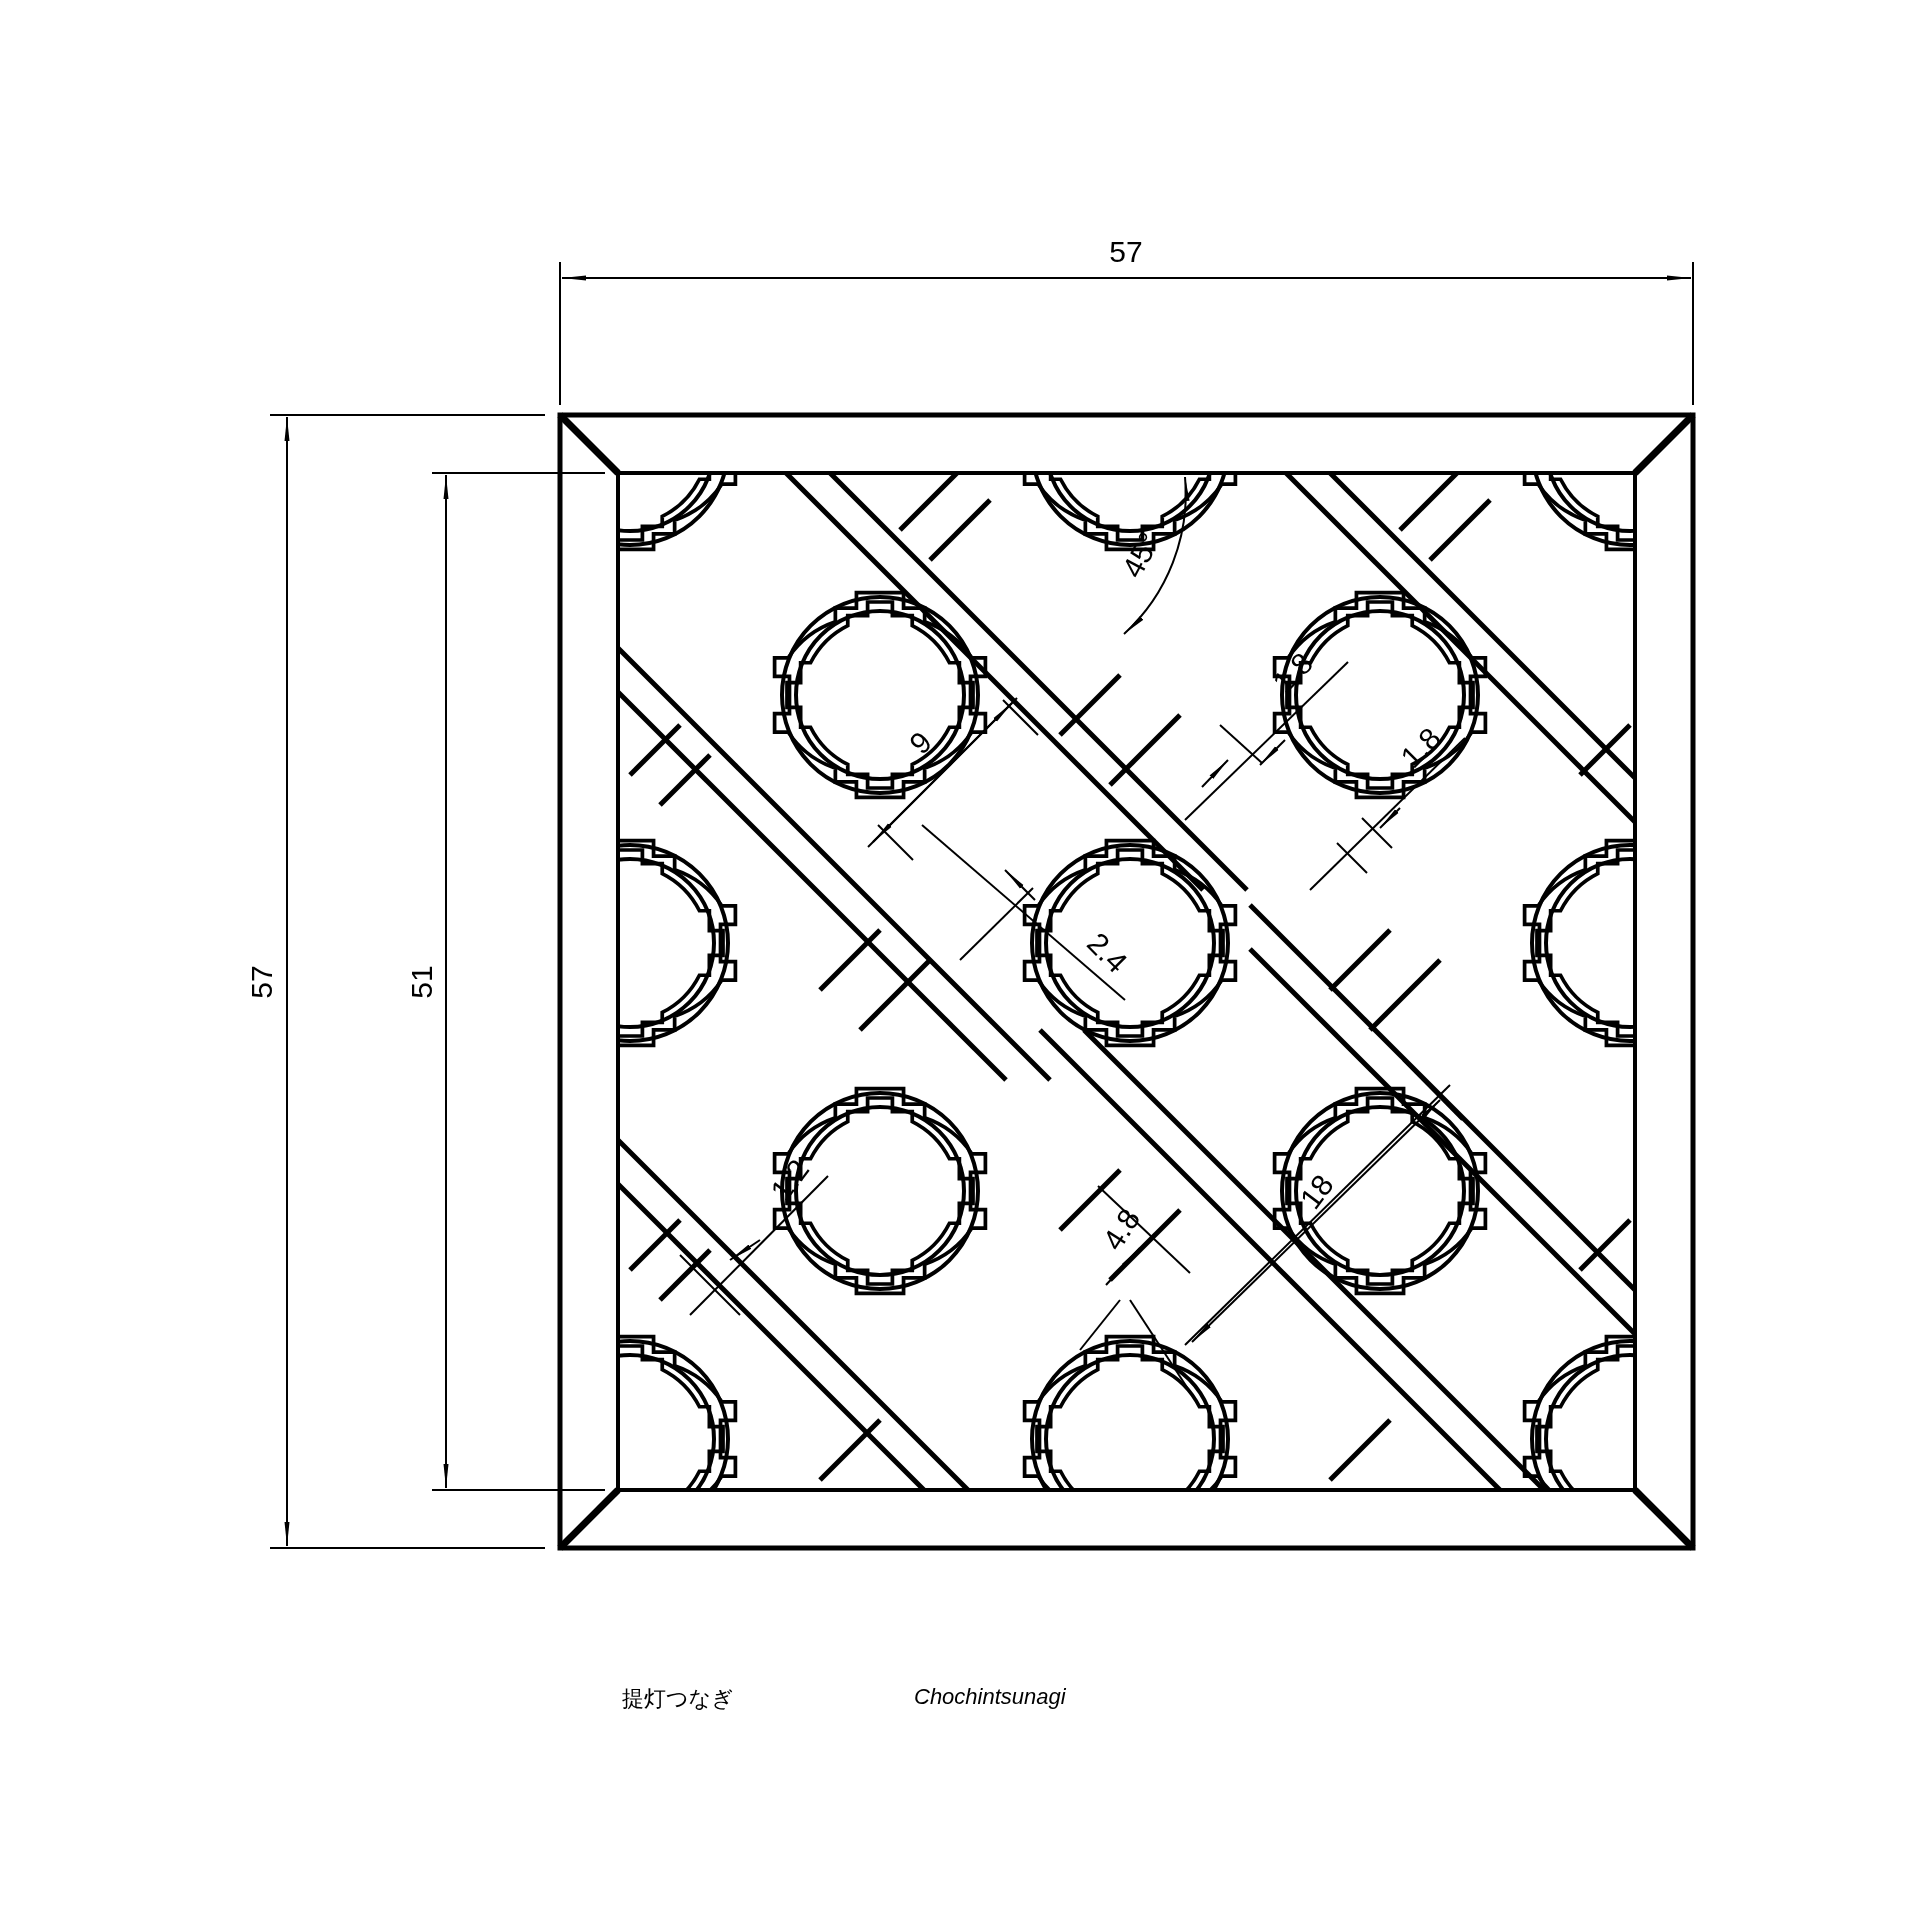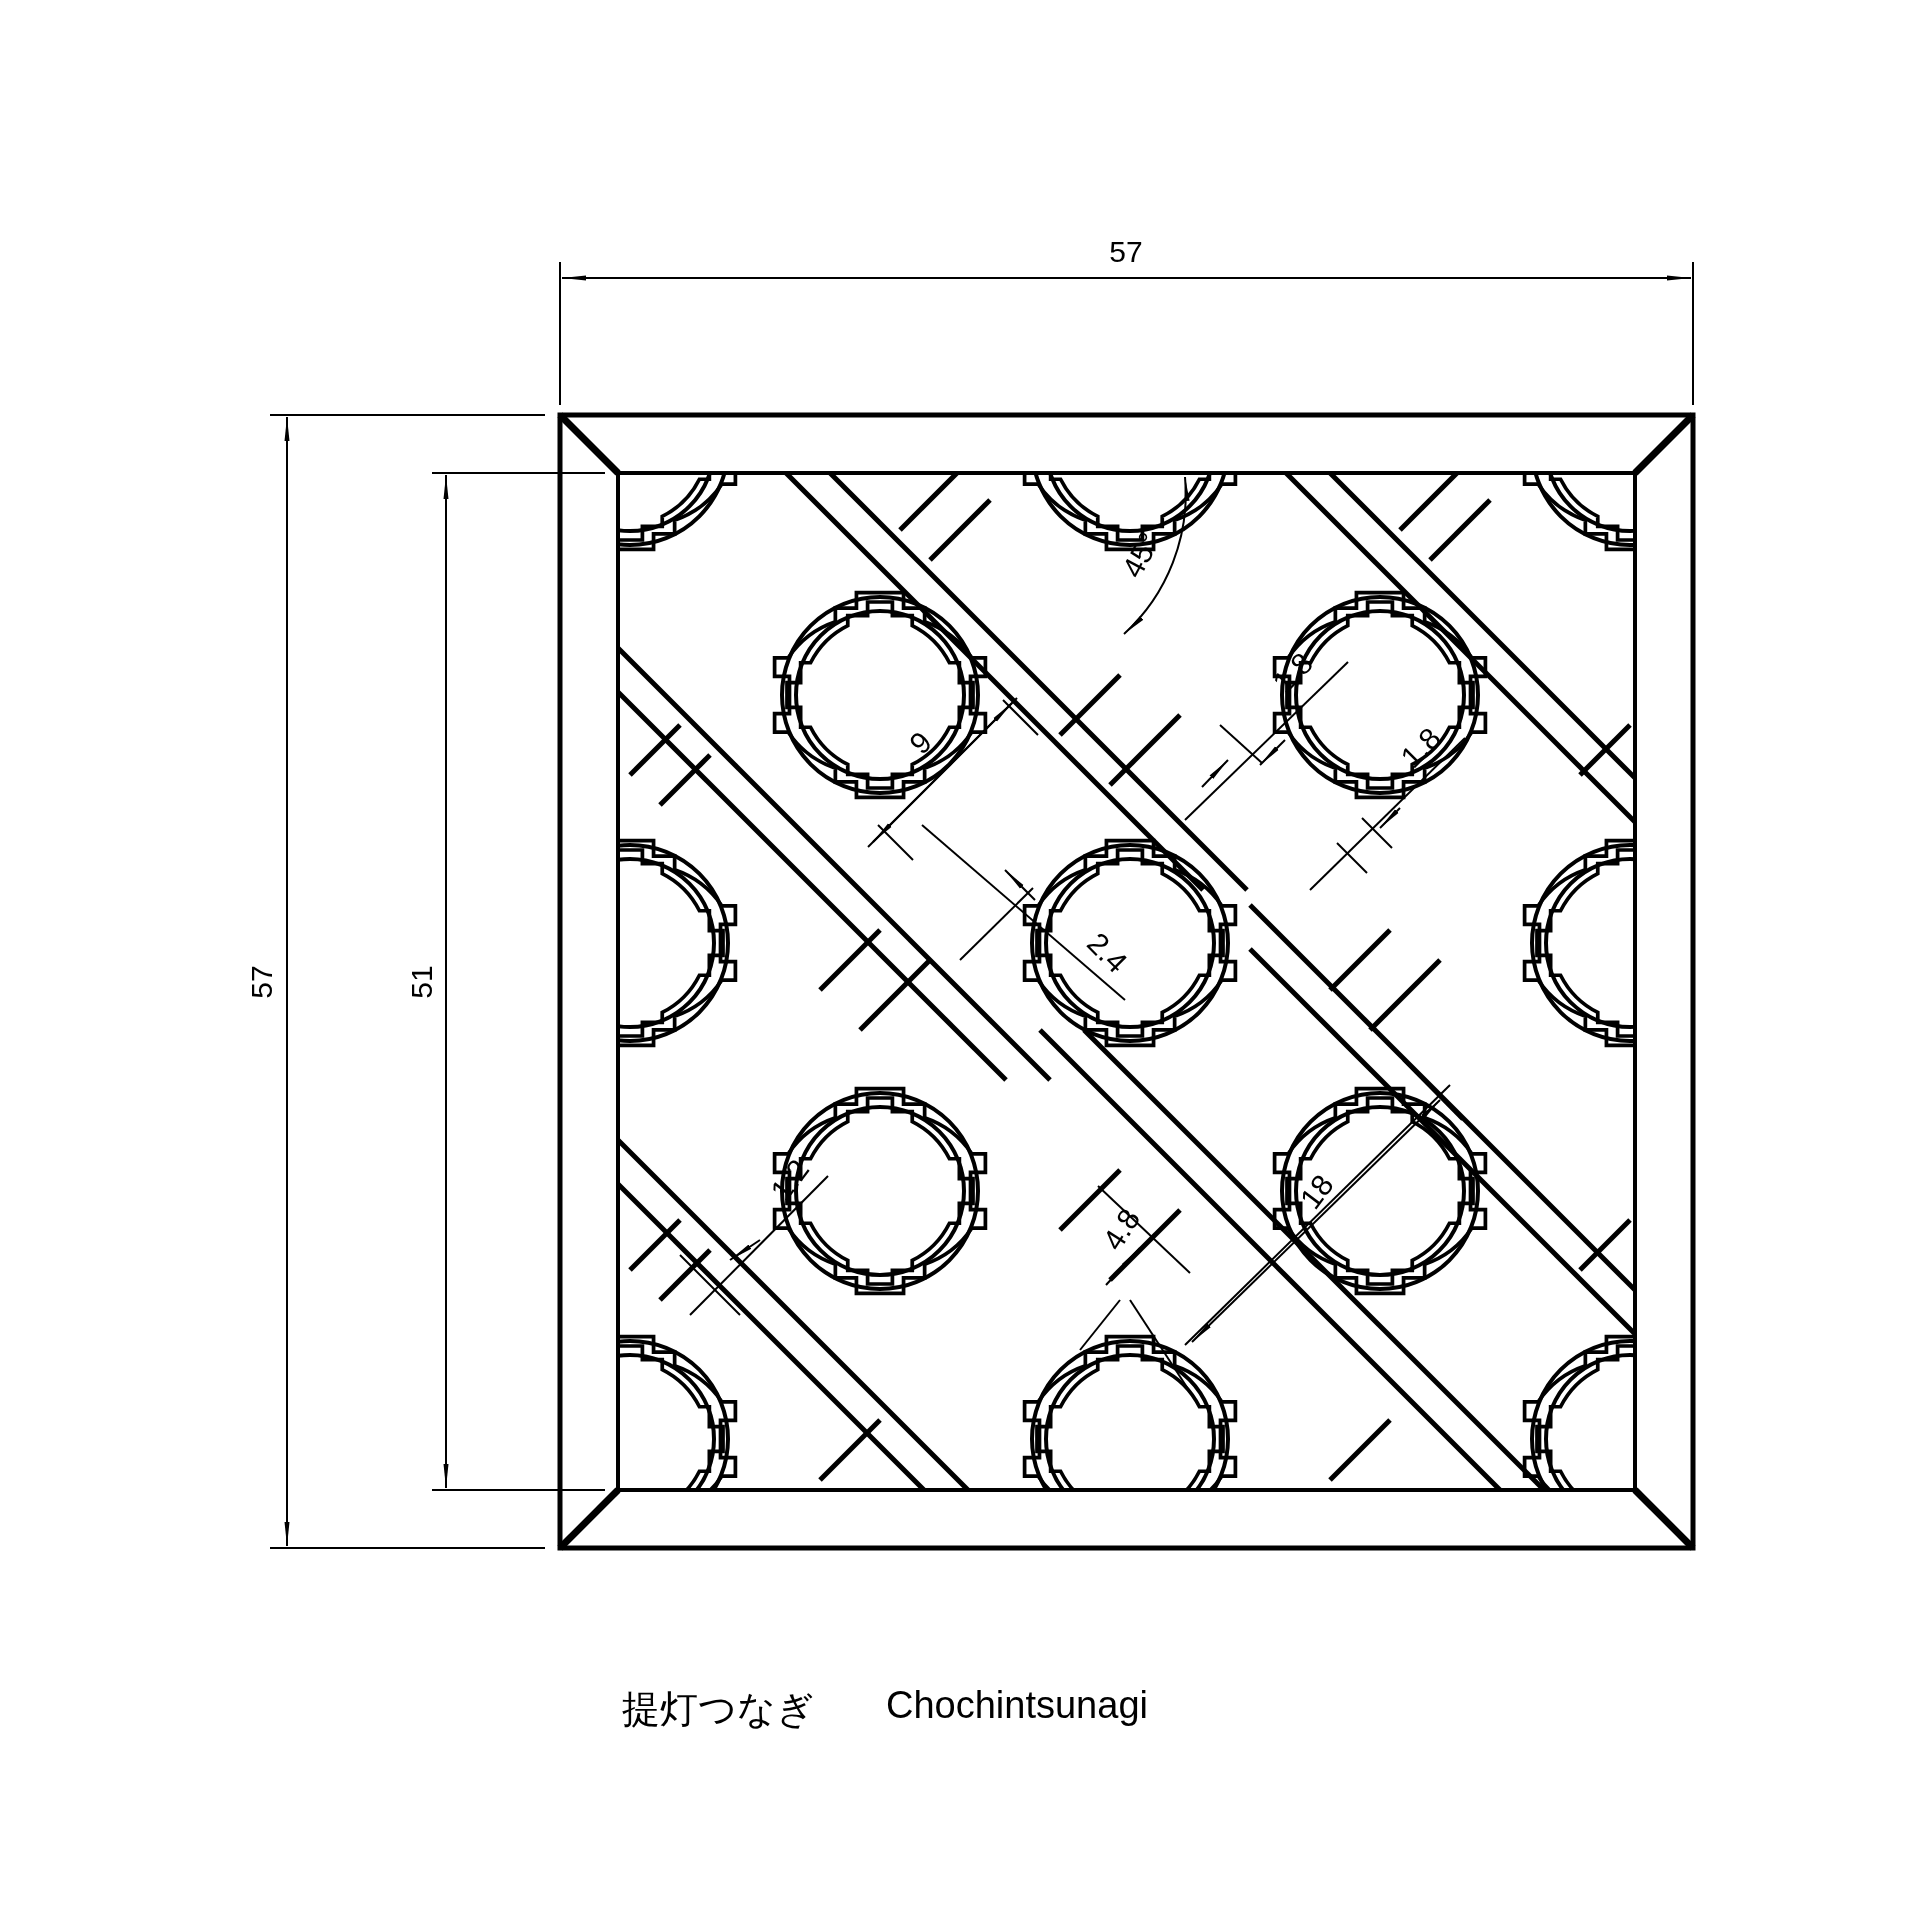--- a/index.html
+++ b/index.html
@@ -1,19 +1,19 @@
 <!DOCTYPE html>
 <html><head>
 <meta charset="utf-8">
 <style>
   html,body{margin:0;padding:0;background:#ffffff;}
   body{width:1910px;height:1910px;position:relative;overflow:hidden;font-family:"Liberation Sans",sans-serif;}
   svg{position:absolute;left:0;top:0;}
   .dimtext{font-family:"Liberation Sans",sans-serif;font-size:30px;fill:#000;}
-  .title{position:absolute;top:1684px;font-size:38px;color:#000;font-family:"Liberation Sans","DejaVu Sans",sans-serif;}
+  .title{position:absolute;top:1684px;font-size:22px;color:#000;font-family:"Liberation Sans","DejaVu Sans",sans-serif;}
 </style>
 </head>
 <body>
 
 <svg width="1910" height="1910" viewBox="0 0 1910 1910" xmlns="http://www.w3.org/2000/svg">
   <defs>
     <marker id="arr" viewBox="0 0 10 10" refX="10" refY="5" markerWidth="9" markerHeight="9" orient="auto-start-reverse" markerUnits="userSpaceOnUse">
       <path d="M0,3.2 L10,5 L0,6.8 z" fill="#000"></path>
     </marker>
     <marker id="arrL" viewBox="0 0 24 10" refX="24" refY="5" markerWidth="24" markerHeight="10" orient="auto-start-reverse" markerUnits="userSpaceOnUse">
@@ -165,13 +165,13 @@
     <text class="dimtext" transform="translate(1300,680) rotate(-45)" text-anchor="middle">1.8</text>
     <text class="dimtext" transform="translate(1428,755) rotate(-45)" text-anchor="middle">1.8</text>
     <text class="dimtext" transform="translate(1100,960) rotate(45)" text-anchor="middle">2.4</text>
     <text class="dimtext" transform="translate(798,1186) rotate(-53)" text-anchor="middle">1.2</text>
     <text class="dimtext" transform="translate(1130,1235) rotate(-57)" text-anchor="middle">4.8</text>
     <text class="dimtext" transform="translate(1325,1198) rotate(-53)" text-anchor="middle">18</text>
   </g>
 </svg>
 
 <div class="title" style="left:622px;">提灯つなぎ</div>
-<div class="title" style="left:886px;">Chochintsunagi</div>
+<div class="title" style="left:914px;font-style:italic;">Chochintsunagi</div>
 
 </body></html>

